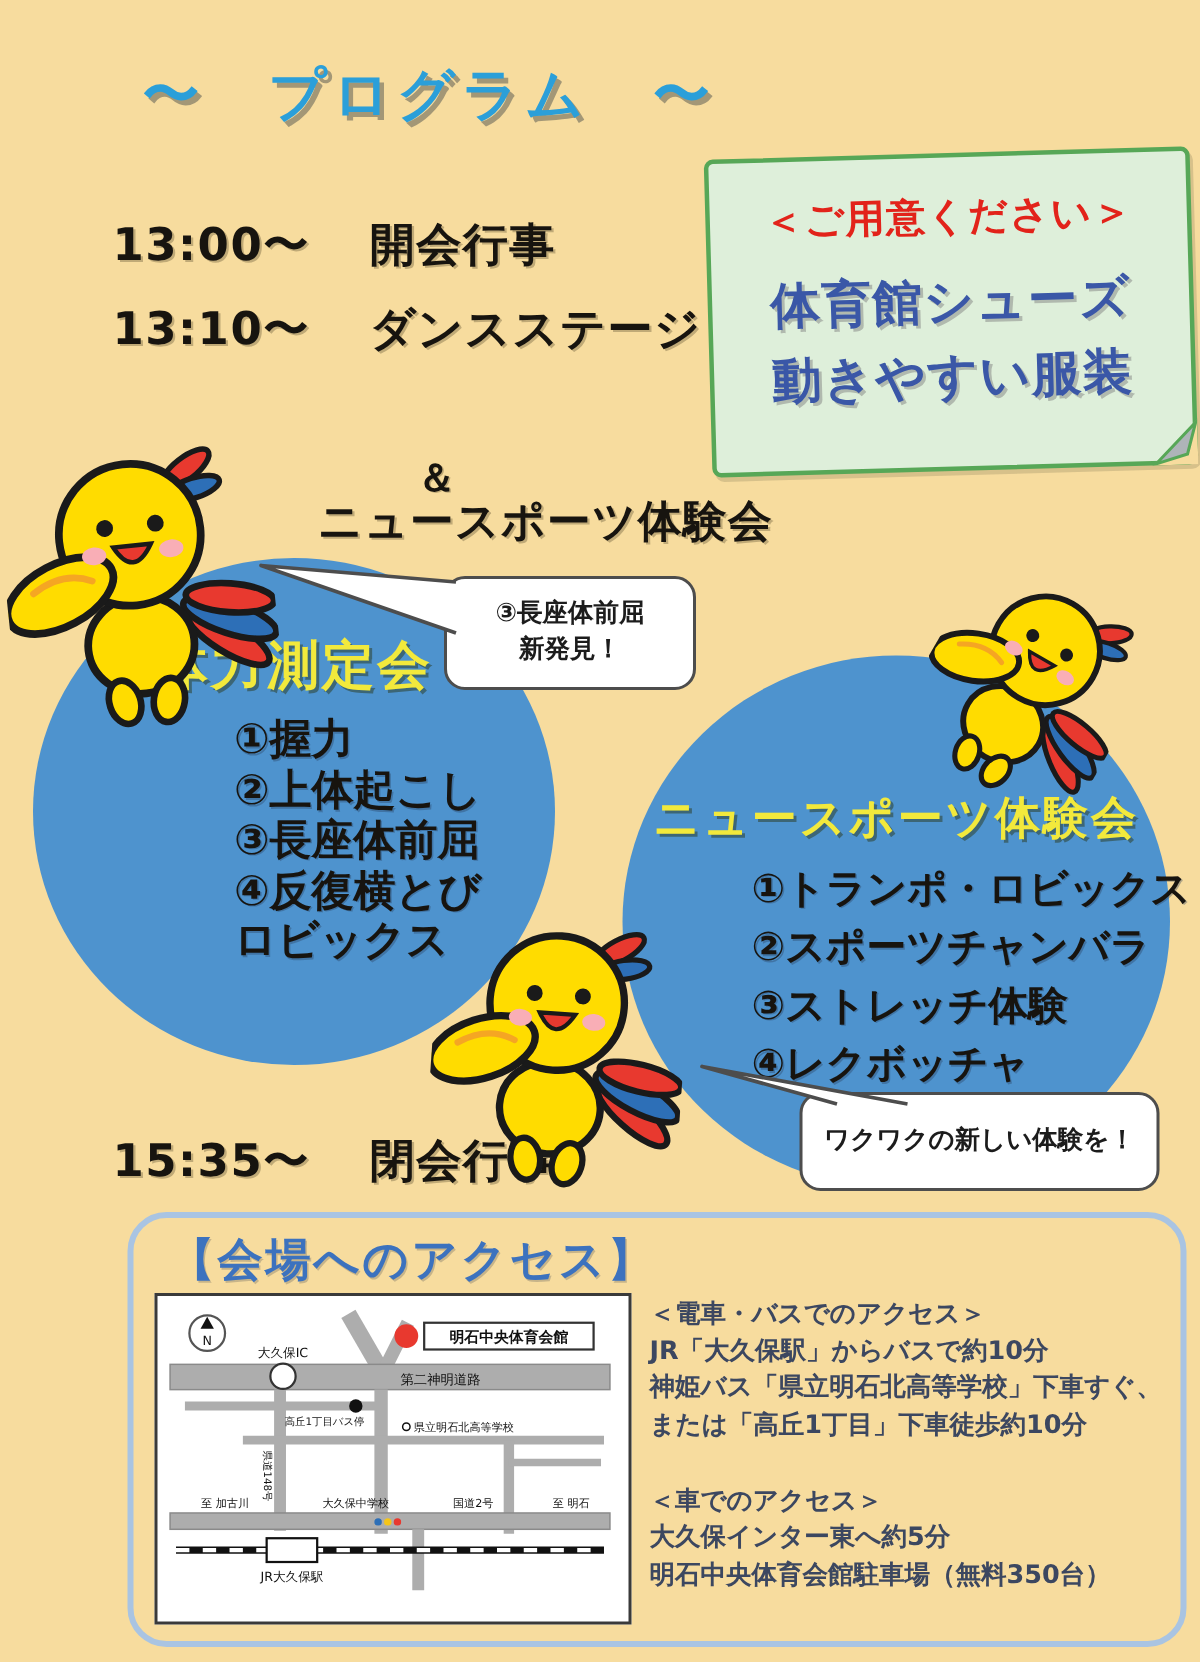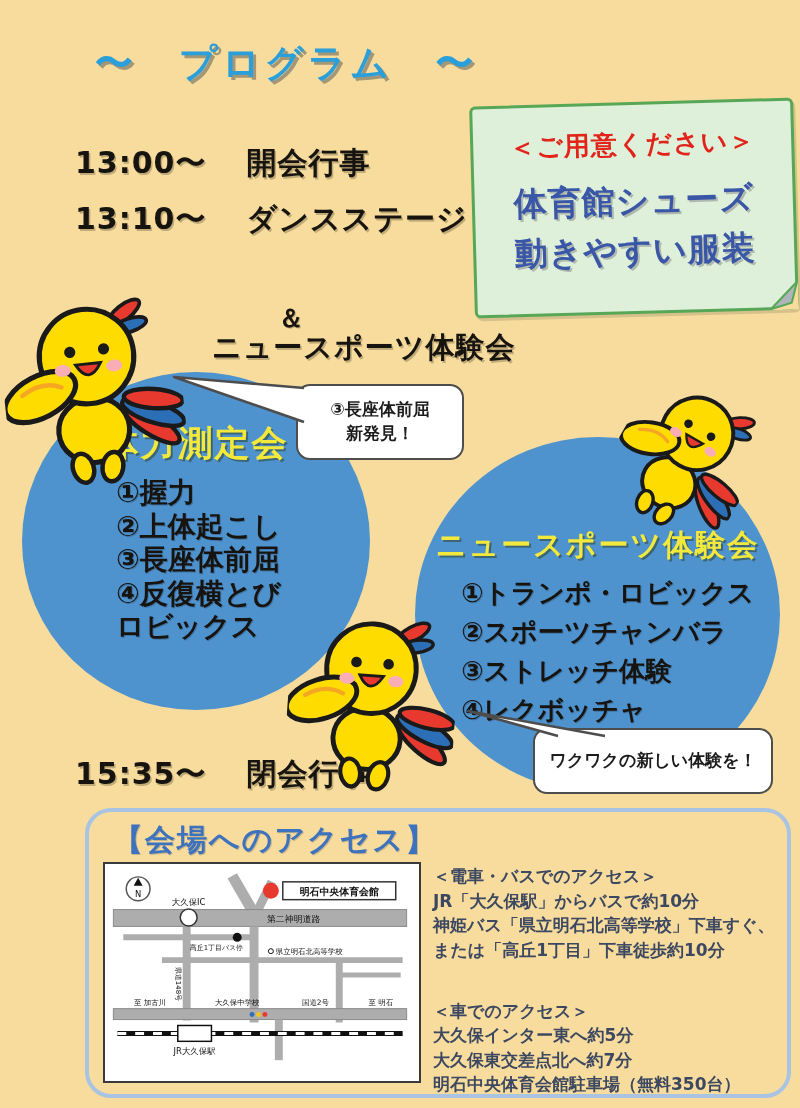--- a/index.html
+++ b/index.html
@@ -59,20 +59,21 @@
   }
   .circle-title{
     width:100%;text-align:center;
     font-weight:900;color:#F2E93C;
     text-shadow:2px 2px 0 rgba(45,65,45,.55);
     letter-spacing:2px;white-space:nowrap;
   }
   .circle-list{
     font-weight:900;color:#17140F;white-space:nowrap;
     text-shadow:1px 1px 0 rgba(40,60,90,.35);
+    margin-left:40px;
   }
   .circle-list div{display:block;}
 
   
   .bubble{
     background:#fff;border:2.5px solid #4D4D4D;border-radius:14px;
     z-index:4;display:flex;flex-direction:column;align-items:center;justify-content:center;
   }
   .bubble-text{
     font-size:17px;font-weight:800;color:#1c1c1c;
@@ -97,21 +98,21 @@
   }
   .map-frame{
     left:14px;top:50px;width:314px;height:217px;
     background:#fff;border:2px solid #3a3a3a;
   }
   .access-text{
     left:344px;top:52px;width:348px;
     font-size:17px;font-weight:700;color:#3C4760;
     line-height:1.45;white-space:nowrap;
   }
-  .access-para+.access-para{margin-top:36px;}
+  .access-para+.access-para{margin-top:26px;}
 </style>
 </head>
 <body>
 
 <div id="poster">
 
   <svg width="0" height="0" style="position:absolute" aria-hidden="true">
     <defs>
       <g id="bird-sym">
         <ellipse cx="97" cy="92" rx="22" ry="7" fill="#E8392F" stroke="#1a1a1a" stroke-width="3" transform="rotate(38 97 92)"></ellipse>
@@ -262,19 +263,18 @@
     <div class="abs access-text">
       <div class="access-para">
         <div>＜電車・バスでのアクセス＞</div>
         <div>JR「大久保駅」からバスで約10分</div>
         <div>神姫バス「県立明石北高等学校」下車すぐ、</div>
         <div>または「高丘1丁目」下車徒歩約10分</div>
       </div>
       <div class="access-para">
         <div>＜車でのアクセス＞</div>
         <div>大久保インター東へ約5分</div>
-        <div>大久保東交差点北へ約7分</div>
         <div>明石中央体育会館駐車場（無料350台）</div>
       </div>
     </div>
   </div>
 
 </div>
 
 </body></html>

